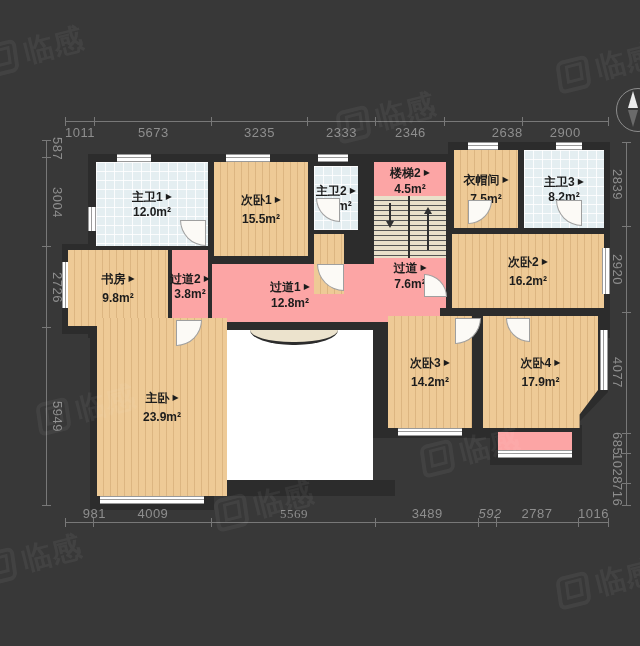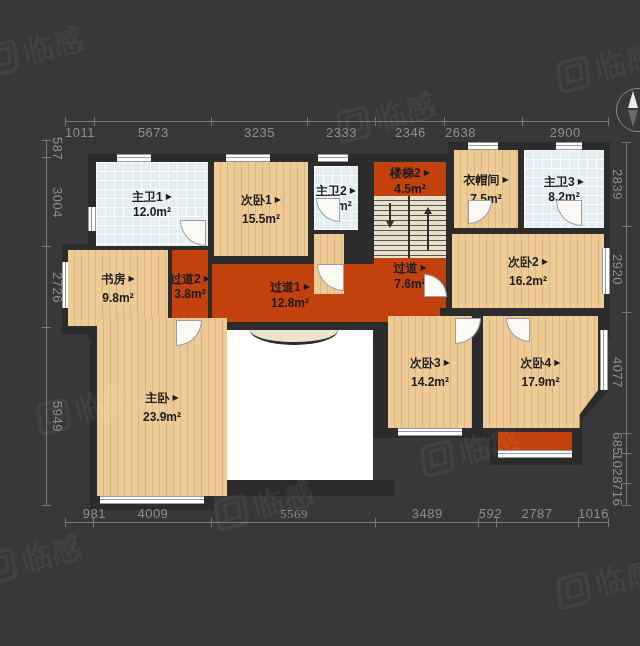--- a/index.html
+++ b/index.html
@@ -3,21 +3,21 @@
 <meta charset="utf-8">
 <style>
   html,body{margin:0;padding:0;background:#222;}
   #app{position:relative;width:640px;height:646px;overflow:hidden;background:#383838;
        font-family:"Liberation Sans","DejaVu Sans",sans-serif;}
   .abs{position:absolute;}
   .wall{position:absolute;background:#2c2c2c;}
   .room{position:absolute;display:flex;flex-direction:column;align-items:center;justify-content:center;gap:3px;box-sizing:border-box;}
   .wood{background-color:#eeca96;
         background-image:repeating-linear-gradient(90deg,rgba(0,0,0,0) 0 6px,rgba(150,100,45,0.20) 6px 7px);gap:7px;}
-  .cream{background-color:#c2410c;}
+  .cream{background-color:#fca5a5;}
   .bath{background-color:#e4eef1;
         background-image:linear-gradient(rgba(255,255,255,0.85) 1px,transparent 1px),
                          linear-gradient(90deg,rgba(255,255,255,0.85) 1px,transparent 1px);
         background-size:9px 9px;}
   .void{background:#ffffff;}
   .rname{font-size:12px;font-weight:bold;color:#1c1c1c;white-space:nowrap;display:flex;align-items:center;gap:3px;line-height:1;}
   .mk{font-size:8px;line-height:1;}
   .rarea{font-size:12px;font-weight:bold;color:#1c1c1c;white-space:nowrap;line-height:1;}
   .roomlabel{position:absolute;display:flex;flex-direction:column;align-items:center;justify-content:center;gap:4px;}
   .window{position:absolute;}
@@ -197,21 +197,21 @@
       <div class="dim" style="left: 65px; top: 126px; width: 29.7675px; text-align: center;">1011</div>
       <div class="dimtick" style="left: 94.2675px; top: 117px; width: 1px; height: 9px;"></div>
       <div class="dim" style="left: 94.7675px; top: 126px; width: 117.156px; text-align: center;">5673</div>
       <div class="dimtick" style="left: 211.424px; top: 117px; width: 1px; height: 9px;"></div>
       <div class="dim" style="left: 211.924px; top: 126px; width: 95.2502px; text-align: center;">3235</div>
       <div class="dimtick" style="left: 306.674px; top: 117px; width: 1px; height: 9px;"></div>
       <div class="dim" style="left: 307.174px; top: 126px; width: 68.6921px; text-align: center;">2333</div>
       <div class="dimtick" style="left: 375.366px; top: 117px; width: 1px; height: 9px;"></div>
       <div class="dim" style="left: 375.866px; top: 126px; width: 69.0748px; text-align: center;">2346</div>
       <div class="dimtick" style="left: 444.441px; top: 117px; width: 1px; height: 9px;"></div>
-      <div class="dim" style="left: 444.941px; top: 126px; width: 77.6724px; text-align: left;">2638</div>
+      <div class="dim" style="left: 444.941px; top: 126px; width: 77.6724px; text-align: right;">2638</div>
       <div class="dimtick" style="left: 522.113px; top: 117px; width: 1px; height: 9px;"></div>
       <div class="dim" style="left: 522.613px; top: 126px; width: 85.3866px; text-align: center;">2900</div>
       <div class="dimtick" style="left: 607.5px; top: 117px; width: 1px; height: 9px;"></div>
       <div class="dimline" style="left: 65px; top: 522px; width: 543px; height: 1px;"></div>
       <div class="dimtick" style="left: 64.5px; top: 518px; width: 1px; height: 9px;"></div>
       <div class="dim" style="left: 80px; top: 507px; width: 28.8827px; text-align: center;">981</div>
       <div class="dimtick" style="left: 93.3827px; top: 518px; width: 1px; height: 9px;"></div>
       <div class="dim" style="left: 93.8827px; top: 507px; width: 118.033px; text-align: center;">4009</div>
       <div class="dimtick" style="left: 211.416px; top: 518px; width: 1px; height: 9px;"></div>
       <div class="dim" style="left: 211.916px; top: 507px; width: 163.963px; text-align: center; font-family: Liberation Serif, serif;">5569</div>

